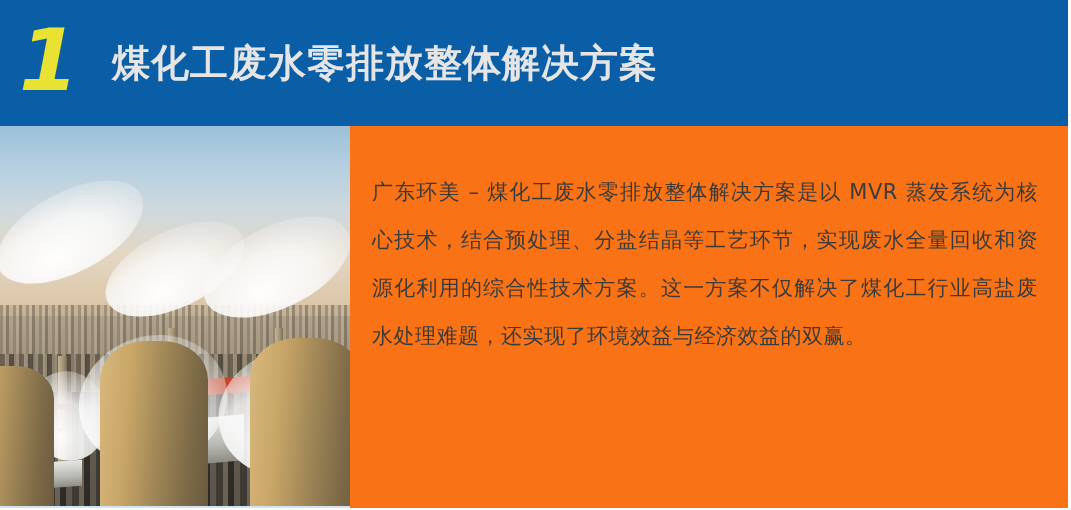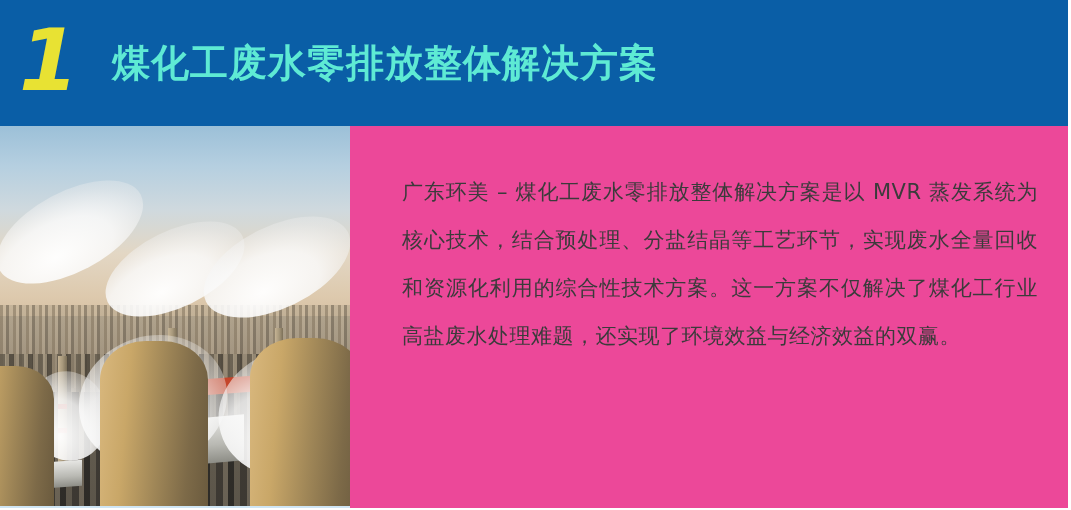--- a/index.html
+++ b/index.html
@@ -38,21 +38,21 @@
     color: #e8e233;
     font-family: "DejaVu Sans", sans-serif;
     font-size: 86px;
     font-weight: bold;
     font-style: italic;
     line-height: 1;
     letter-spacing: -2px;
     padding-bottom: 6px;
   }
   .header-title {
-    color: #5eead4;
+    color: #e5e5e5;
     font-family: "DejaVu Sans", "Liberation Sans", sans-serif;
     font-size: 38px;
     font-weight: bold;
     letter-spacing: 1px;
     margin-left: 16px;
     white-space: nowrap;
   }
 
   
   .body-area {
@@ -195,22 +195,22 @@
   .plant-box.b1 { left: 160px; bottom: 42px; width: 84px; height: 46px; transform: skewY(-5deg); }
   .plant-box.b2 { left: 20px;  bottom: 18px; width: 62px; height: 26px; transform: skewY(-4deg); }
 
   
   .text-panel {
     position: absolute;
     left: 350px;
     top: 0;
     right: 0;
     bottom: 0;
-    background: #ec4899;
-    padding: 42px 30px 0 52px;
+    background: #f97316;
+    padding: 42px 30px 0 22px;
     box-sizing: border-box;
   }
   .paragraph {
     color: #3b3b3b;
     font-family: "DejaVu Sans", "Liberation Sans", sans-serif;
     font-size: 21px;
     line-height: 48px;
     letter-spacing: 0.5px;
     margin: 0;
     text-align: justify;

